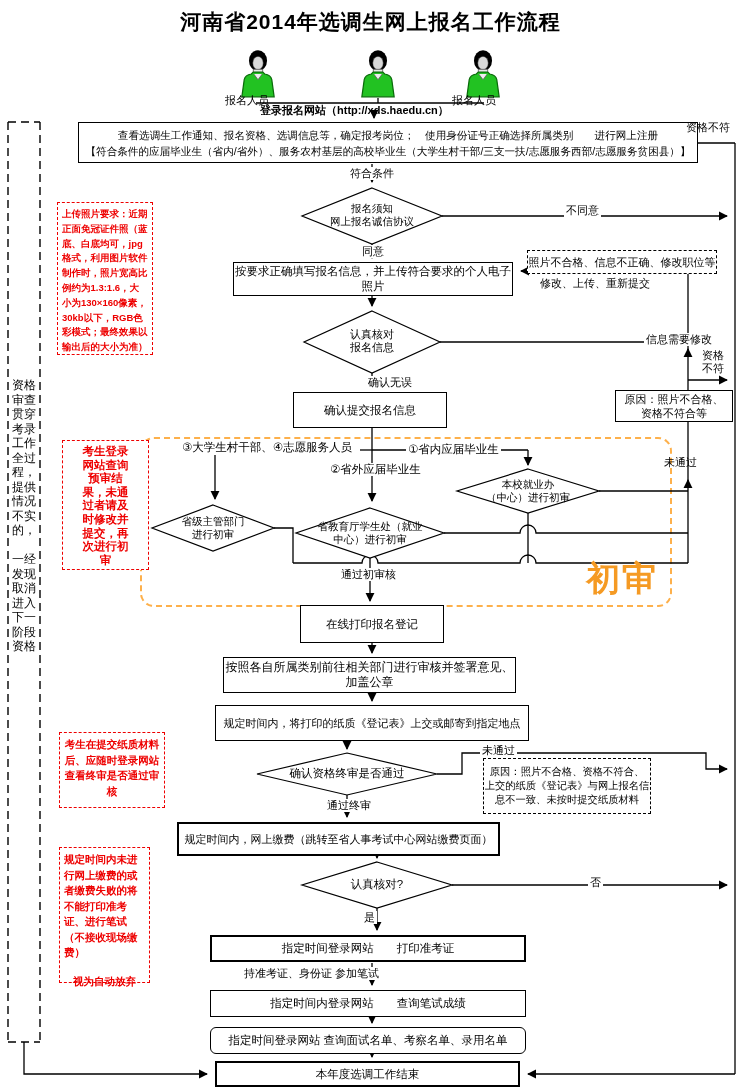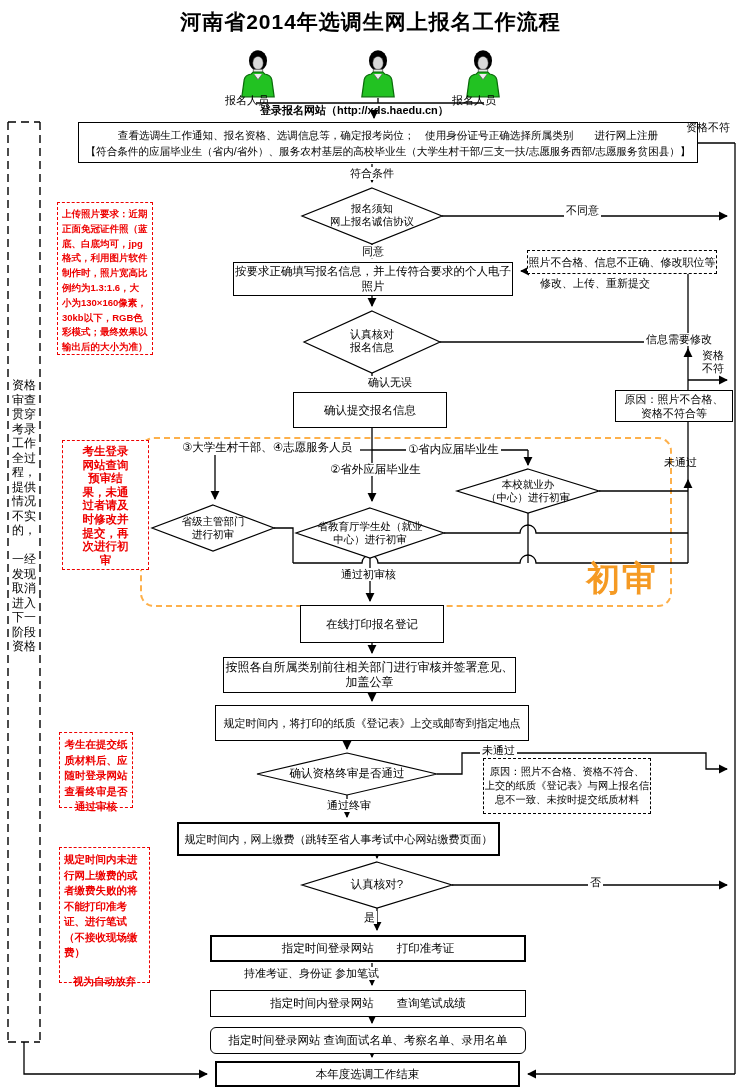--- a/index.html
+++ b/index.html
@@ -181,21 +181,21 @@
   <div class="note" style="left:57px;top:202px;width:96px;height:153px;font-size:9.5px;line-height:14.8px;text-align:left;word-break:break-all;">上传照片要求：近期正面免冠证件照（蓝底、白底均可，jpg格式，利用图片软件制作时，照片宽高比例约为1.3:1.6，大小为130×160像素，30kb以下，RGB色彩模式；最终效果以输出后的大小为准）</div>
   <div class="note ml" style="left:62px;top:440px;width:87px;height:130px;font-size:11.5px;line-height:13.6px;text-align:center;">考生登录
 网站查询
 预审结
 果，未通
 过者请及
 时修改并
 提交，再
 次进行初
 审</div>
-  <div class="note" style="left:59px;top:732px;width:74px;height:76px;font-size:10.5px;line-height:15.5px;text-align:center;word-break:break-all;">考生在提交纸质材料后、应随时登录网站查看终审是否通过审核</div>
+  <div class="note" style="left:59px;top:732px;width:106px;height:76px;font-size:10.5px;line-height:15.5px;text-align:center;word-break:break-all;">考生在提交纸质材料后、应随时登录网站查看终审是否通过审核</div>
   <div class="note" style="left:59px;top:847px;width:91px;height:136px;font-size:10.5px;line-height:15.5px;text-align:left;word-break:break-all;">
     <span>规定时间内未进行网上缴费的或者缴费失败的将不能打印准考证、进行笔试（不接收现场缴费）</span>
     <div style="text-align:center;margin-top:13px;">视为自动放弃</div>
   </div>
 
   <div class="vertnote">资格审查贯穿考录工作全过程，提供情况不实的，
 
 一经发现取消进入下一阶段资格</div>
 
 </div>

